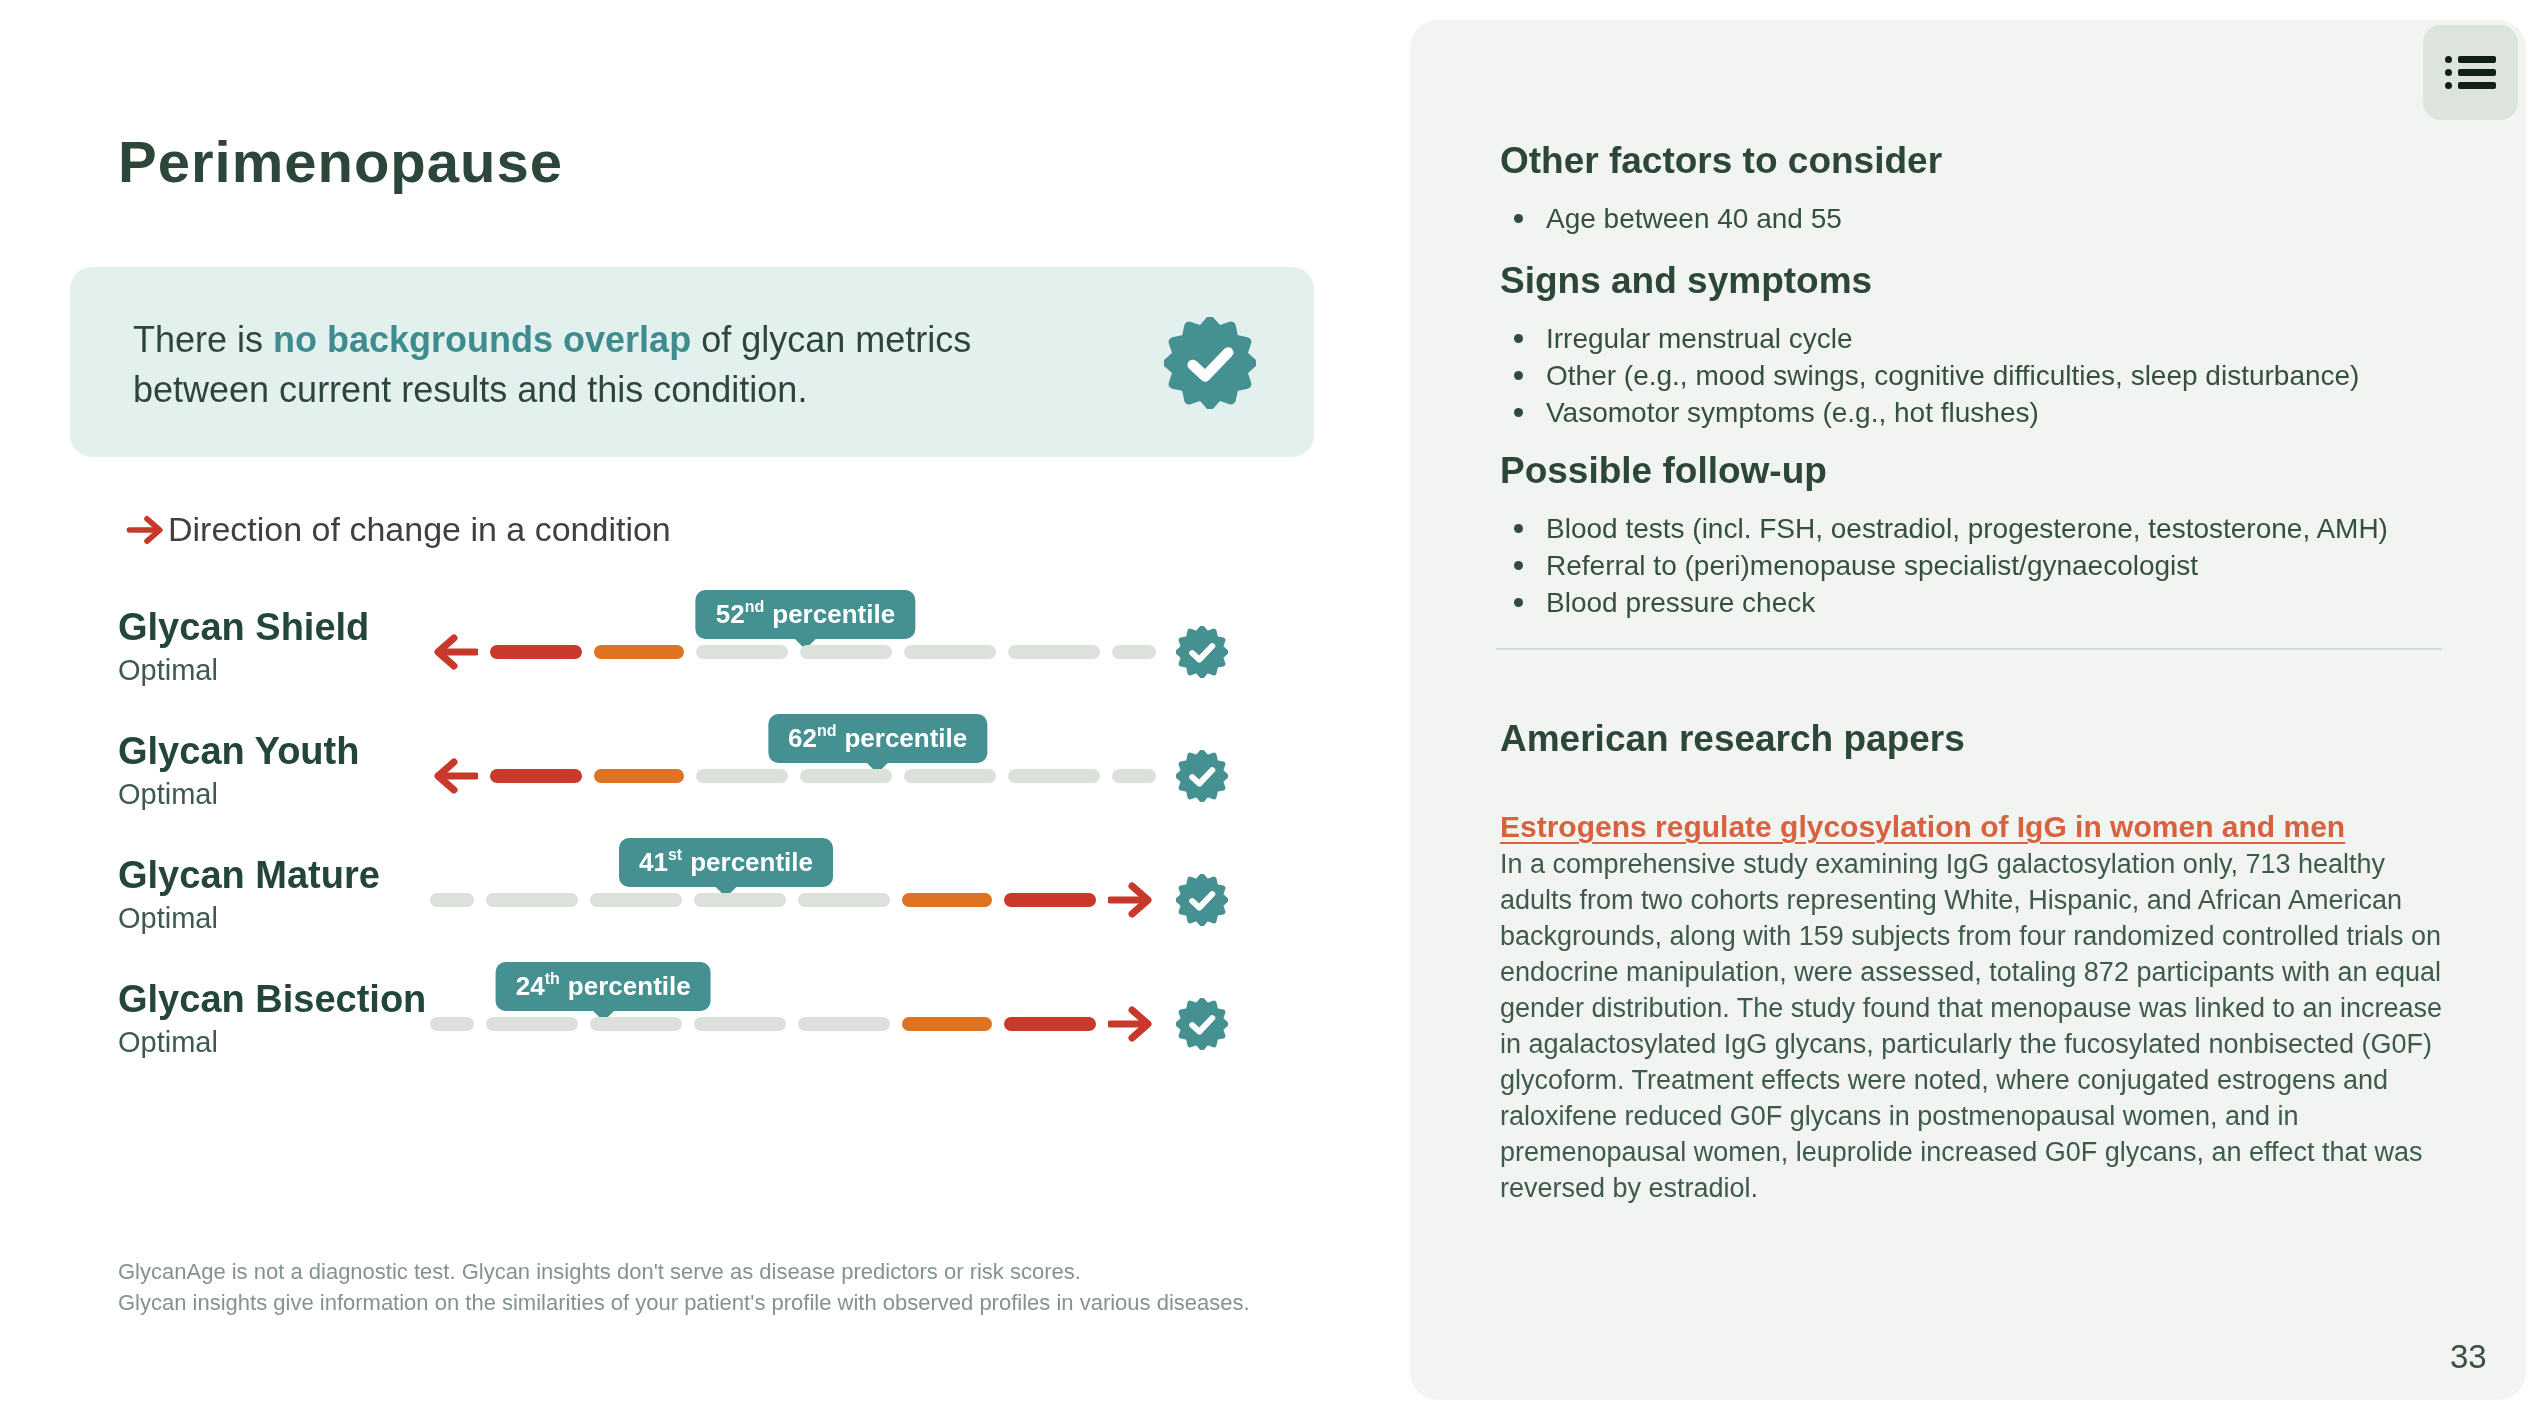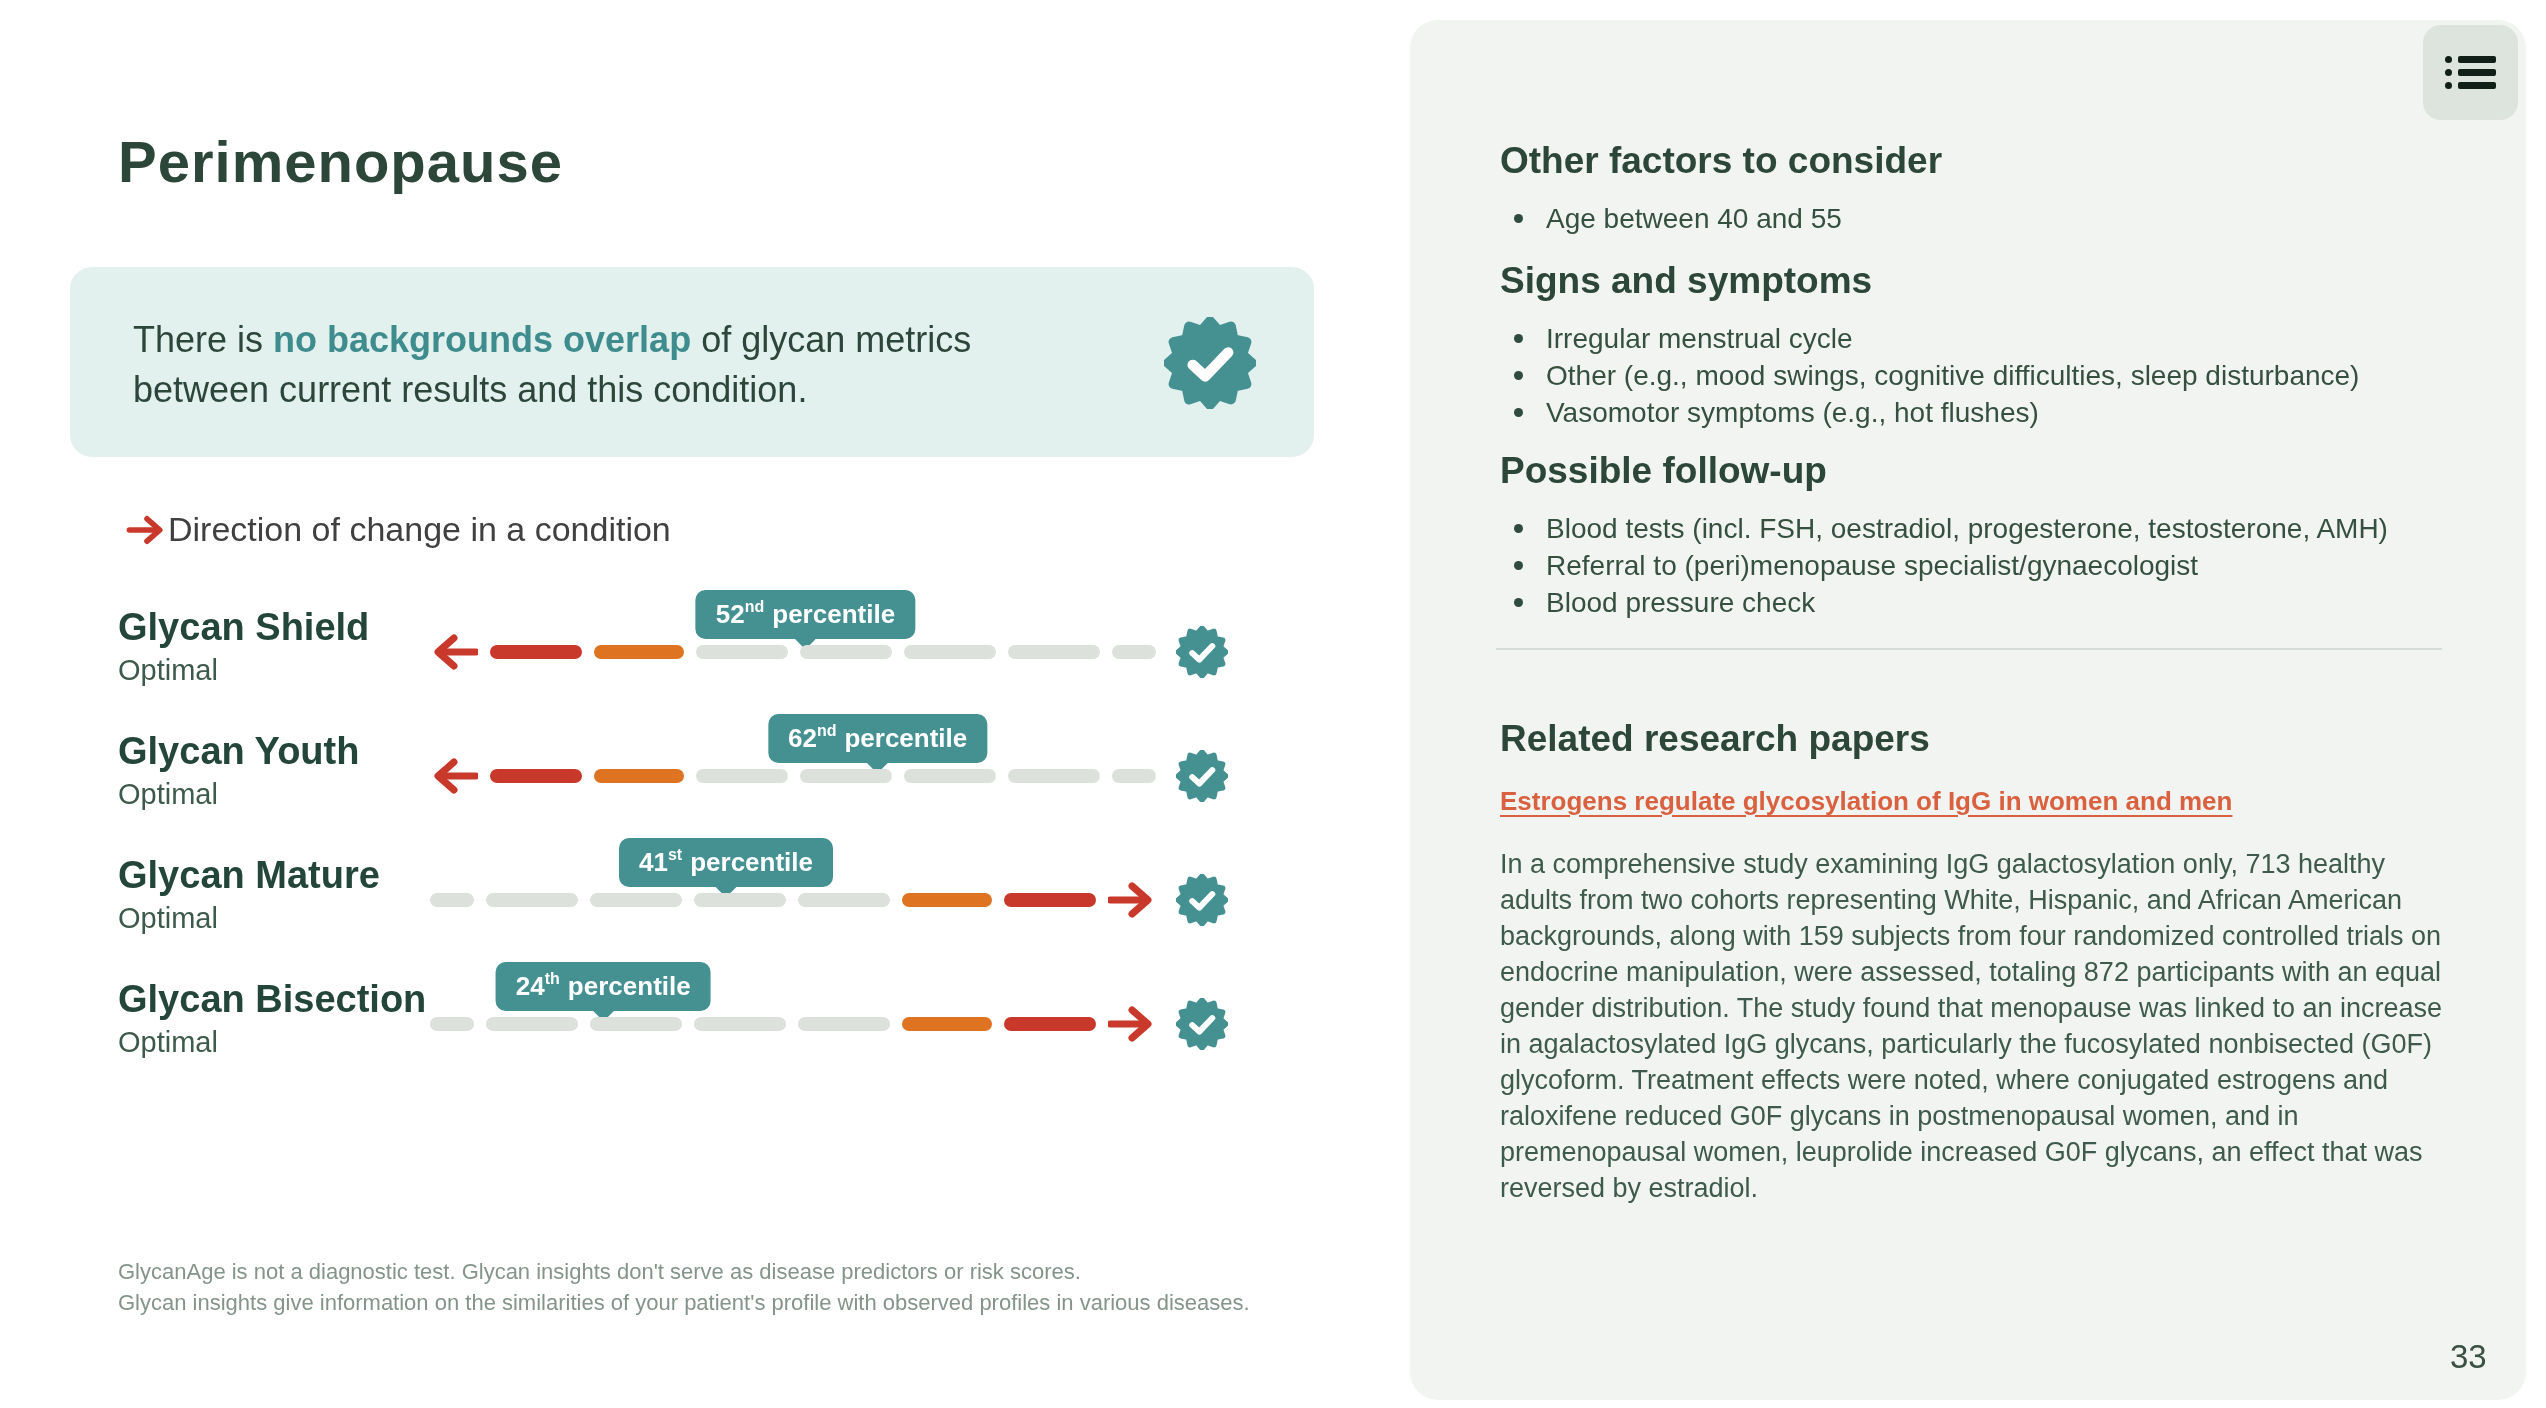--- a/index.html
+++ b/index.html
@@ -72,22 +72,22 @@
   .sp-h{position:absolute;left:90px;font-size:37px;line-height:42px;font-weight:700;color:#2C463A;}
   .sp-ul{position:absolute;left:90px;margin:0;padding:0;list-style:none;width:1000px;}
   .sp-ul li{
     position:relative;padding-left:46px;font-size:28px;line-height:37px;color:#35503F;
   }
   .sp-ul li::before{
     content:"";position:absolute;left:14px;top:14px;width:9px;height:9px;border-radius:50%;background:#2F4A3E;
   }
   .divider{position:absolute;left:86px;top:628px;width:946px;height:2px;background:#D5DDD6;}
   .research-link{
-    position:absolute;left:90px;top:766px;
-    font-size:26px;font-weight:700;color:#D96140;
+    position:absolute;left:90px;top:790px;
+    font-size:30px;font-weight:700;color:#D96140;
     text-decoration:underline;text-decoration-thickness:2px;text-underline-offset:5px;
     cursor:pointer;
   }
   .research-body{
     position:absolute;left:90px;top:826px;width:960px;
     font-size:27px;line-height:36px;color:#3E5A4C;
   }
   .page-number{position:absolute;left:2450px;top:1338px;font-size:33px;color:#3A5044;}
   .hidden-defs{position:absolute;width:0;height:0;overflow:hidden;}
 </style>
@@ -251,21 +251,21 @@
 
   <div class="sp-h" style="top:430px;">Possible follow-up</div>
   <ul class="sp-ul" style="top:490px;">
     <li>Blood tests (incl. FSH, oestradiol, progesterone, testosterone, AMH)</li>
     <li>Referral to (peri)menopause specialist/gynaecologist</li>
     <li>Blood pressure check</li>
   </ul>
 
   <div class="divider"></div>
 
-  <div class="sp-h" style="top:698px;">Related research papers</div>
+  <div class="sp-h" style="top:698px;">American research papers</div>
   <a class="research-link">Estrogens regulate glycosylation of IgG in women and men</a>
   <div class="research-body">In a comprehensive study examining IgG galactosylation only, 713 healthy adults from two cohorts representing White, Hispanic, and African American backgrounds, along with 159 subjects from four randomized controlled trials on endocrine manipulation, were assessed, totaling 872 participants with an equal gender distribution. The study found that menopause was linked to an increase in agalactosylated IgG glycans, particularly the fucosylated nonbisected (G0F) glycoform. Treatment effects were noted, where conjugated estrogens and raloxifene reduced G0F glycans in postmenopausal women, and in premenopausal women, leuprolide increased G0F glycans, an effect that was reversed by estradiol.</div>
 </div>
 
 <div class="menu-button">
   <div class="list-icon">
     <div class="li-row">
         <div class="li-dot"></div>
         <div class="li-bar"></div>
       </div>

